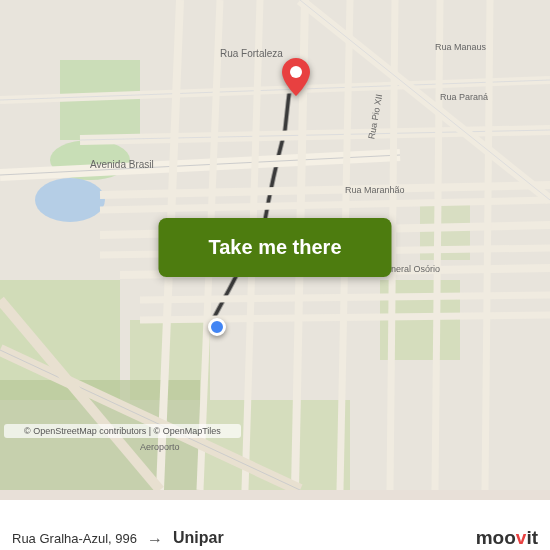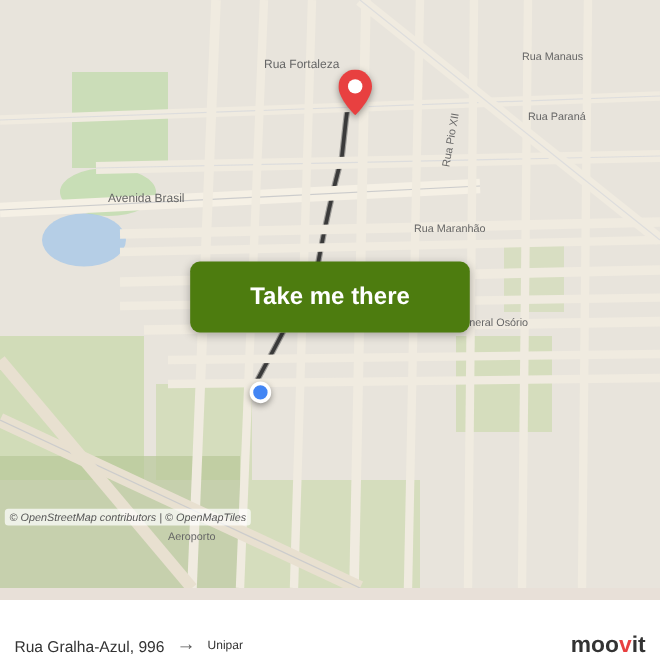--- a/index.html
+++ b/index.html
@@ -54,24 +54,23 @@
       position: relative;
     }
 
     #attribution {
       position: absolute;
       bottom: 62px;
       left: 4px;
       font-size: 9px;
       color: #555;
       background: rgba(255,255,255,0.7);
-      padding: 2px 4px;
+      padding: 2px 20px;
       border-radius: 3px;
       z-index: 5;
-      font-style: italic;
     }
 
     .route-info {
       display: flex;
       align-items: center;
       width: 100%;
     }
 
     .route-from {
       font-size: 13px;
@@ -79,23 +78,23 @@
       font-weight: 500;
     }
 
     .route-arrow {
       margin: 0 10px;
       color: #555;
       font-size: 16px;
     }
 
     .route-to {
-      font-size: 10px;
-      color: #333;
-      font-weight: 400;
+      font-size: 16px;
+      color: #333;
+      font-weight: 700;
     }
 
     .moovit-logo {
       margin-left: auto;
       font-size: 19px;
       font-weight: bold;
       color: #333;
     }
 
     .moovit-logo span.moo {

